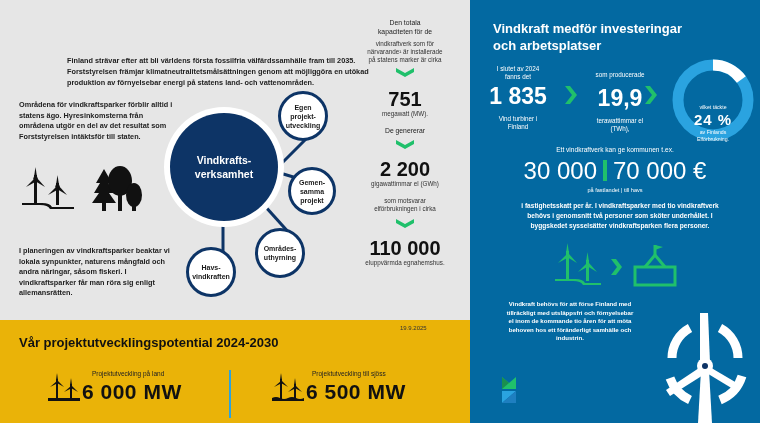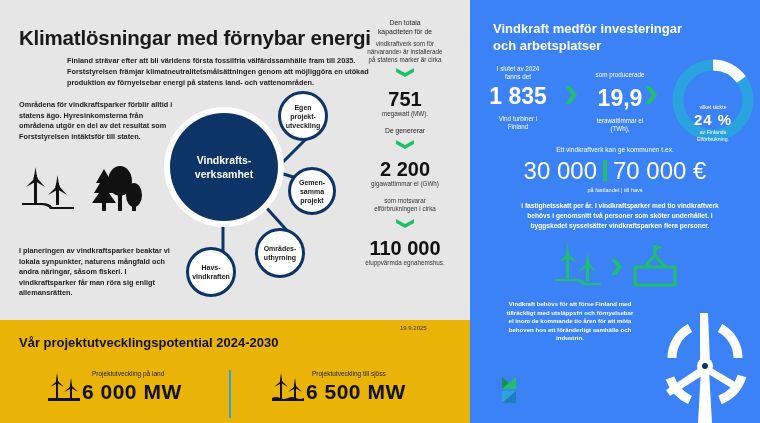--- a/index.html
+++ b/index.html
@@ -1,20 +1,20 @@
 <!DOCTYPE html>
 <html><head>
 <meta charset="utf-8">
 <style>
   * { box-sizing: border-box; margin: 0; padding: 0; }
   html, body { width: 760px; height: 423px; overflow: hidden; }
   body { font-family: "Liberation Sans", "DejaVu Sans", sans-serif; background: #e6e6e6; position: relative; color: #1a1a1a; }
 
   .left { position: absolute; left: 0; top: 0; width: 470px; height: 423px; background: #e6e6e6; }
-  .right { position: absolute; left: 470px; top: 0; width: 290px; height: 423px; background: #3b82f6; color: #fff; }
+  .right { position: absolute; left: 470px; top: 0; width: 290px; height: 423px; background: #0369a1; color: #fff; }
 
   .title-main { position: absolute; left: 19px; top: 26px; font-size: 20.5px; font-weight: bold; letter-spacing: -0.2px; color: #1a1a1a; }
   .intro { position: absolute; left: 19px; top: 55px; width: 320px; font-size: 7.3px; line-height: 11px; font-weight: bold; color: #222; margin-left: 48px; }
   .p-areas { position: absolute; left: 19px; top: 100px; width: 160px; font-size: 7.3px; line-height: 10.5px; font-weight: bold; color: #222; }
   .p-plan { position: absolute; left: 19px; top: 246px; width: 160px; font-size: 7.3px; line-height: 10.5px; font-weight: bold; color: #222; }
 
   .icons-row { position: absolute; left: 22px; top: 165px; display: flex; gap: 18px; }
 
   
   .diagram { position: absolute; left: 160px; top: 85px; width: 190px; height: 200px; }
@@ -57,21 +57,20 @@
   .green-icons { position: absolute; left: 555px; top: 243px; }
   .need { position: absolute; left: 505px; top: 300px; width: 130px; text-align: center; font-size: 6.1px; line-height: 8.6px; font-weight: bold; }
   .logo { position: absolute; left: 502px; top: 377px; display: flex; gap: 6px; align-items: center; }
   .logo .words { font-size: 8px; font-weight: bold; letter-spacing: 1.1px; line-height: 10px; }
   .turbine-big { position: absolute; left: 650px; top: 308px; }
 </style>
 </head>
 <body>
 
 <div class="left">
-  <h1 class="title-main">Klimatlösningar med förnybar energi</h1>
   <p class="intro">Finland strävar efter att bli världens första fossilfria välfärdssamhälle  fram till 2035. Forststyrelsen främjar klimatneutralitetsmålsättningen genom att möjliggöra en utökad produktion av förnyelsebar energi på statens land- och vattenområden.</p>
   <p class="p-areas">Områdena för vindkraftsparker förblir alltid i statens ägo.  Hyresinkomsterna från områdena utgör en del av det resultat som Forststyrelsen intäktsför till staten.</p>
 
   <div class="icons-row">
     <svg width="52" height="44" viewBox="0 0 52 44">
       <g fill="#111">
         <rect x="12" y="10" width="3" height="30"></rect>
         <polygon points="13.5,2 15,12 12,12"></polygon>
         <polygon points="4,22 13,13 15,16"></polygon>
         <polygon points="23,22 13,16 15,13"></polygon>

